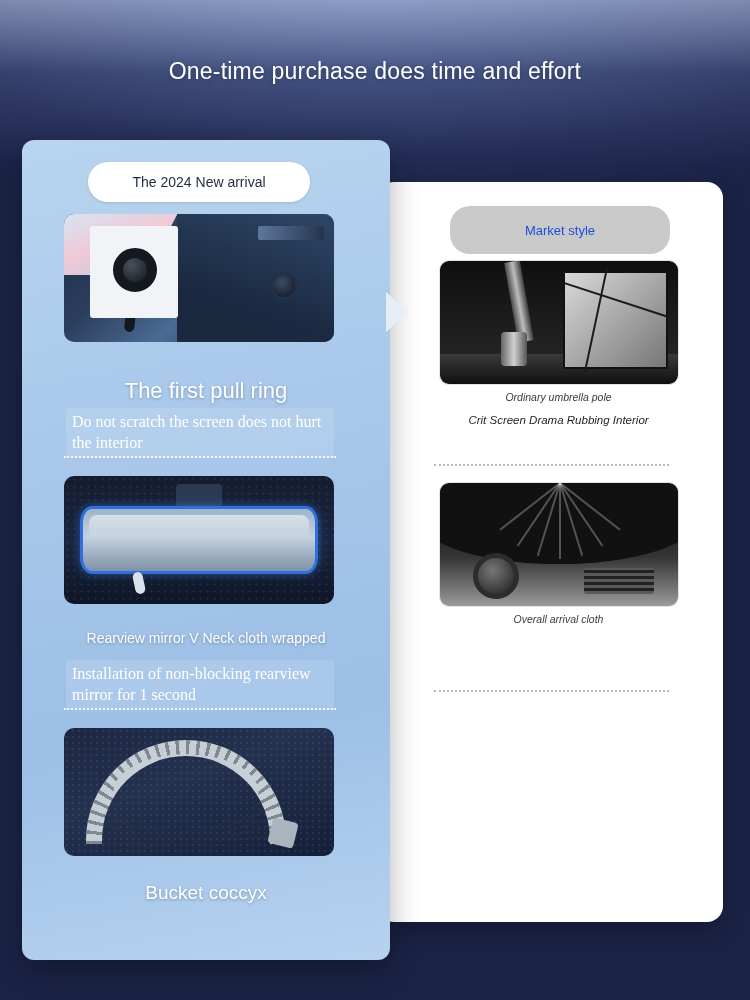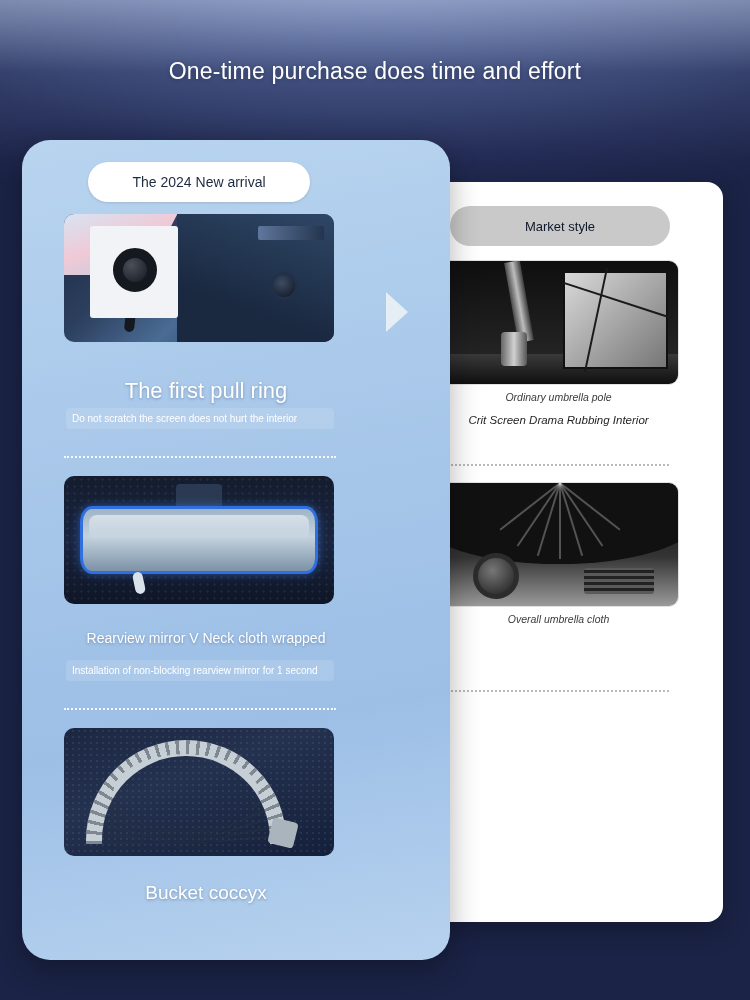--- a/index.html
+++ b/index.html
@@ -55,24 +55,24 @@
     border-radius: 16px;
     box-shadow: 0 8px 26px rgba(0,0,0,.25);
     z-index: 2;
     overflow: hidden;
   }
   .market-pill {
     position: absolute;
     left: 72px;
     top: 24px;
     width: 220px;
-    height: 40px;
+    height: 48px;
     border-radius: 20px;
     background: #c9c9c9;
-    color: #0f172a;
+    color: #1d4ed8;
     font-size: 13px;
     display: flex;
     align-items: center;
     justify-content: center;
   }
   .right-block { position: absolute; left: 8px; width: 345px; font-style: italic; }
   .right-photo {
     margin: 0 auto;
     width: 240px;
     height: 125px;
@@ -99,23 +99,23 @@
     left: 56px;
     width: 235px;
     border-top: 2px dotted #b9b9b9;
   }
 
   
   .left-card {
     position: absolute;
     left: 22px;
     top: 140px;
-    width: 428px;
+    width: 368px;
     height: 820px;
-    border-radius: 28px;
+    border-radius: 12px;
     background: linear-gradient(170deg, #b8d4ef 0%, #a9c8ea 35%, #9dbfe6 70%, #b7d2ef 100%);
     box-shadow: 0 10px 30px rgba(0,0,0,.3);
     z-index: 3;
     overflow: hidden;
   }
   .new-pill {
     position: absolute;
     left: 66px;
     top: 22px;
     width: 222px;
@@ -143,25 +143,26 @@
     text-align: center;
     color: #ffffff;
     font-size: 22px;
     text-shadow: 0 1px 3px rgba(20,40,70,.35);
   }
   .lp-note {
     position: absolute;
     left: 44px;
     width: 268px;
     color: #ffffff;
-    font-size: 10px;
+    font-size: 16px;
     line-height: 1.3;
     background: rgba(255,255,255,0.13);
     border-radius: 4px;
     padding: 4px 6px;
+    font-family: Liberation Serif, serif;
   }
   .l-dot-sep {
     position: absolute;
     left: 42px;
     width: 272px;
     border-top: 2px dotted #ffffff;
     opacity: .9;
   }
 
   
@@ -381,21 +382,21 @@
           <div class="rib" style="transform:rotate(-34deg)"></div>
           <div class="rib" style="transform:rotate(-17deg)"></div>
           <div class="rib" style="transform:rotate(0deg)"></div>
           <div class="rib" style="transform:rotate(17deg)"></div>
           <div class="rib" style="transform:rotate(34deg)"></div>
           <div class="rib" style="transform:rotate(52deg)"></div>
           <div class="wheel"></div>
           <div class="vent"></div>
         </div>
       </div>
-      <div class="rp-cap">Overall umbrella cloth</div>
+      <div class="rp-cap">Overall arrival cloth</div>
     </div>
 
     <div class="dot-sep" style="top:508px;"></div>
 
 
   </div>
 
   <div class="arrow"></div>
 
   <div class="left-card">

